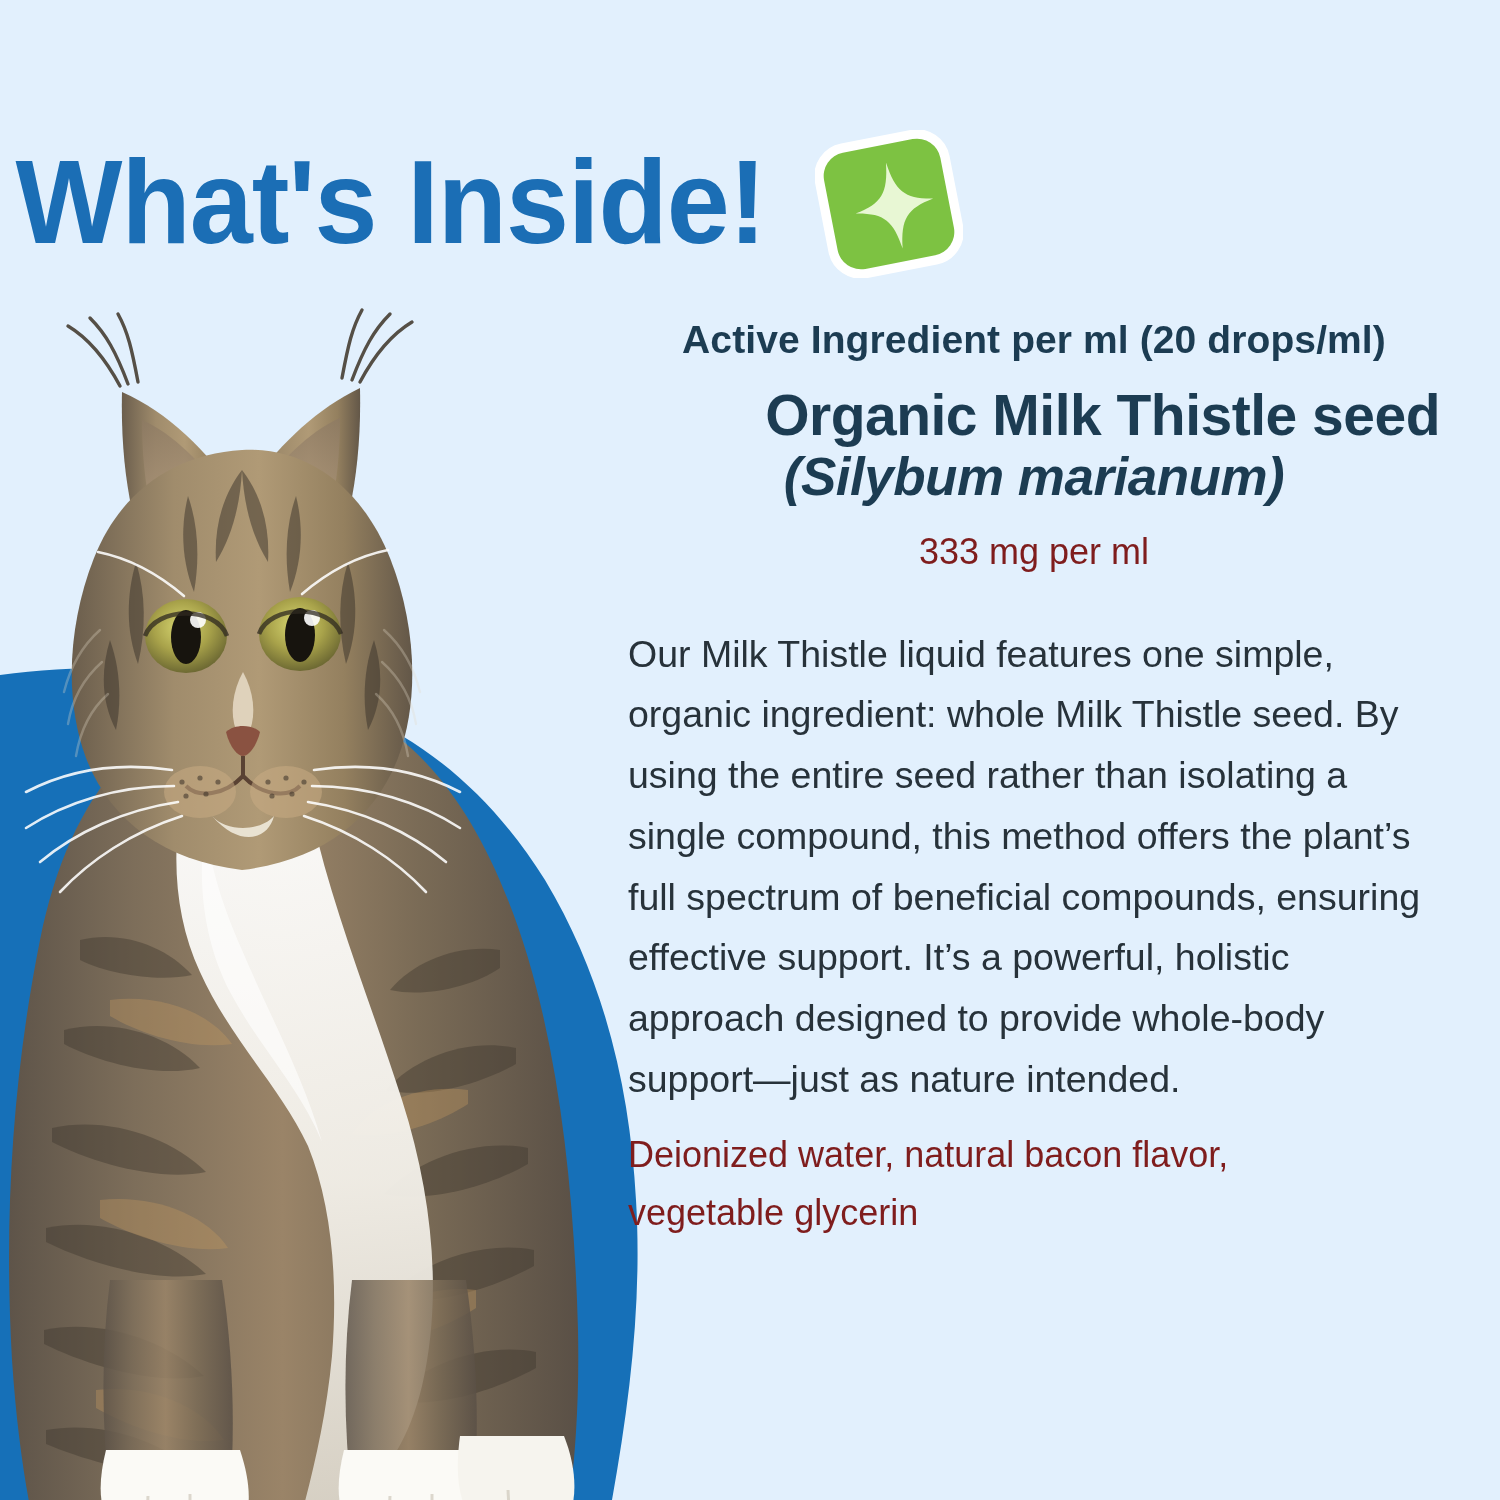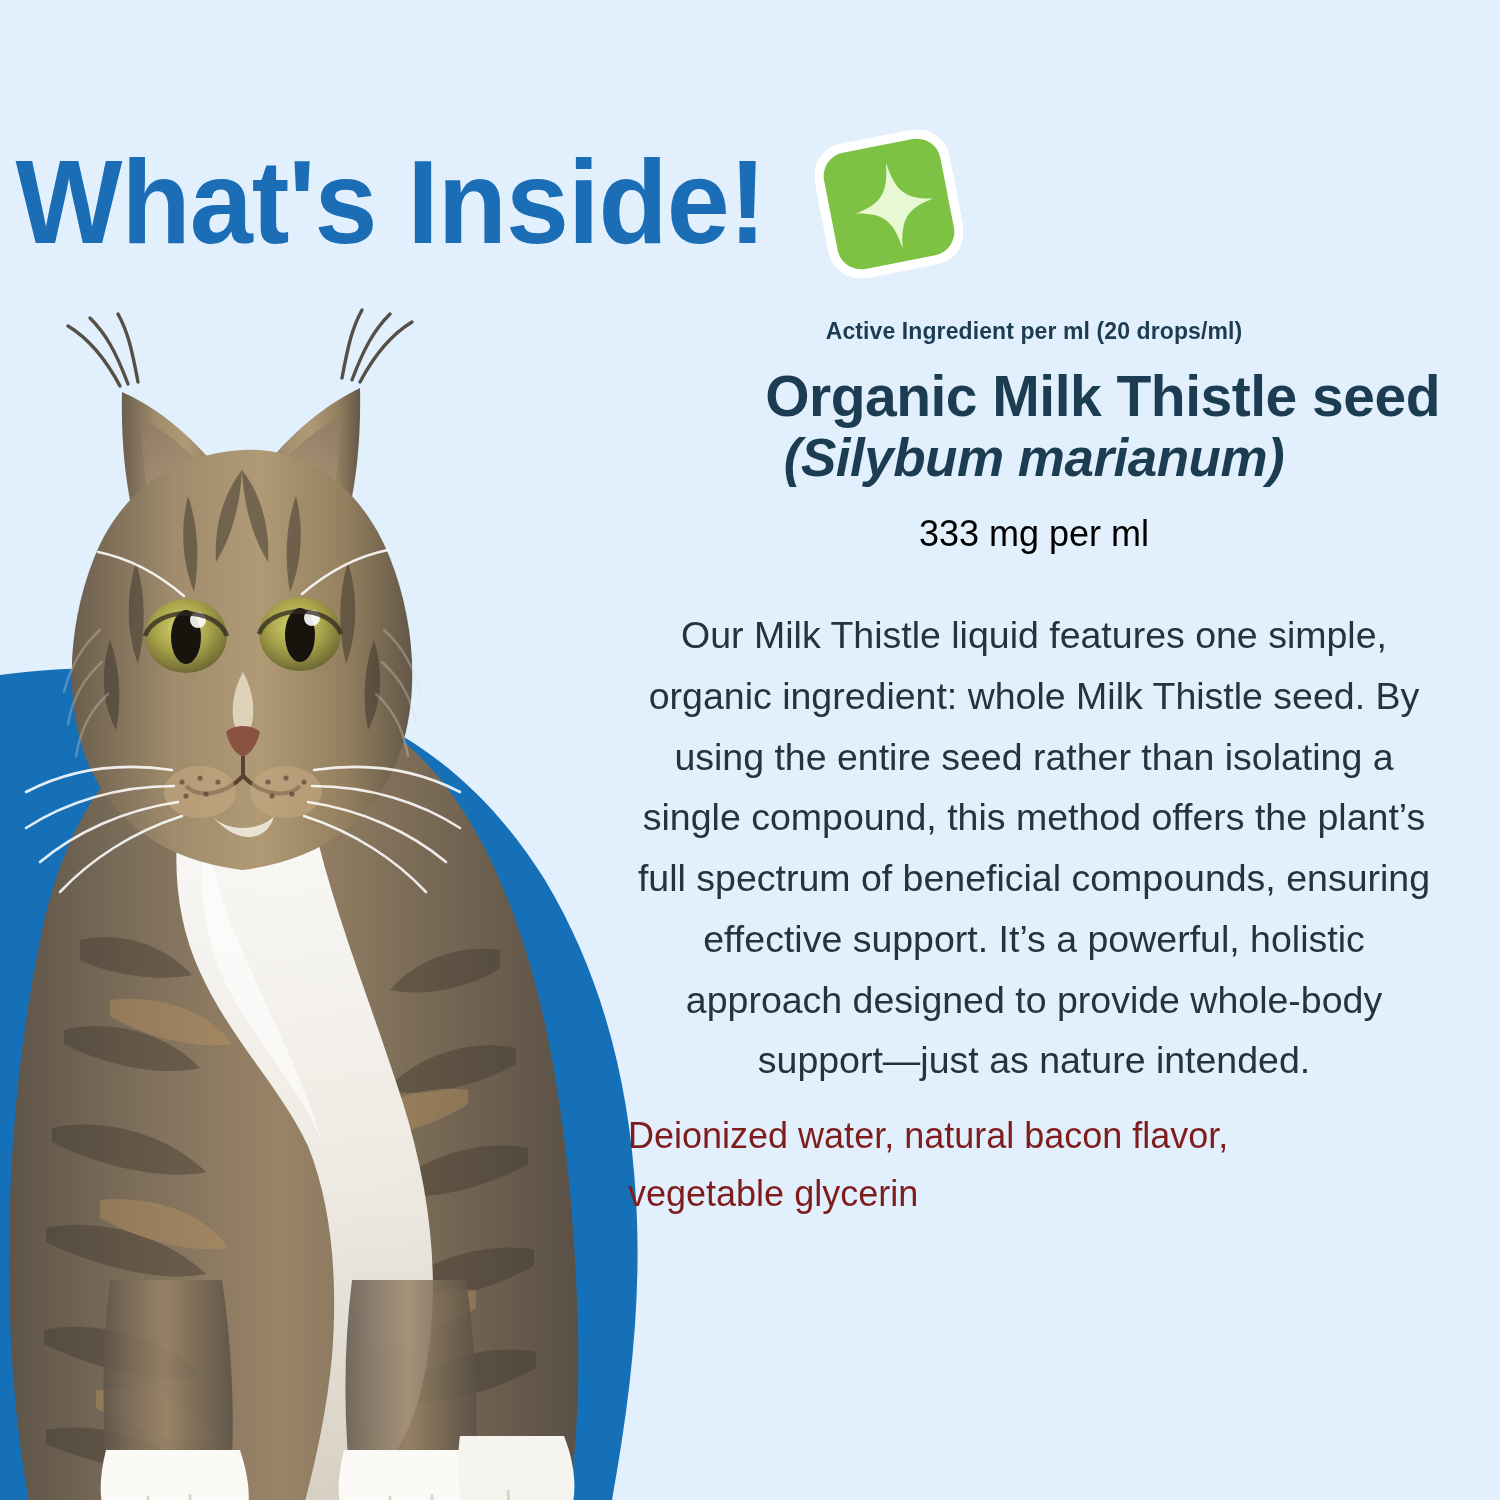--- a/index.html
+++ b/index.html
@@ -72,21 +72,21 @@
   .content {
     position: absolute;
     left: 628px;
     top: 318px;
     width: 812px;
     color: #1C3C52;
   }
   .eyebrow {
     font-family: "Liberation Sans Narrow", "Liberation Sans", sans-serif;
     font-weight: bold;
-    font-size: 23px;
+    font-size: 39px;
     line-height: 1.15;
     text-align: center;
     color: #1C3C52;
     letter-spacing: 0.1px;
   }
   .ingredient-name {
     font-family: "Liberation Sans Narrow", "Liberation Sans", sans-serif;
     font-weight: bold;
     font-size: 57px;
     line-height: 1.12;
@@ -104,31 +104,31 @@
     text-align: center;
     color: #1C3C52;
     letter-spacing: -0.5px;
   }
   .dosage {
     font-family: "Liberation Sans Narrow", "Liberation Sans", sans-serif;
     font-weight: normal;
     font-size: 36px;
     line-height: 1.1;
     text-align: center;
-    color: #000000;
+    color: #7f1d1d;
     margin-top: 26px;
   }
   .body-copy {
     font-family: "Liberation Sans Narrow", "Liberation Sans", sans-serif;
     font-weight: normal;
     font-size: 37.5px;
     line-height: 1.62;
     color: #27323A;
     margin-top: 52px;
-    text-align: center;
+    text-align: left;
   }
   .section-head {
     font-family: "Liberation Sans Narrow", "Liberation Sans", sans-serif;
     font-weight: bold;
     font-size: 35px;
     line-height: 1.2;
     color: #1C3C52;
     margin-top: 56px;
   }
   .section-body {

